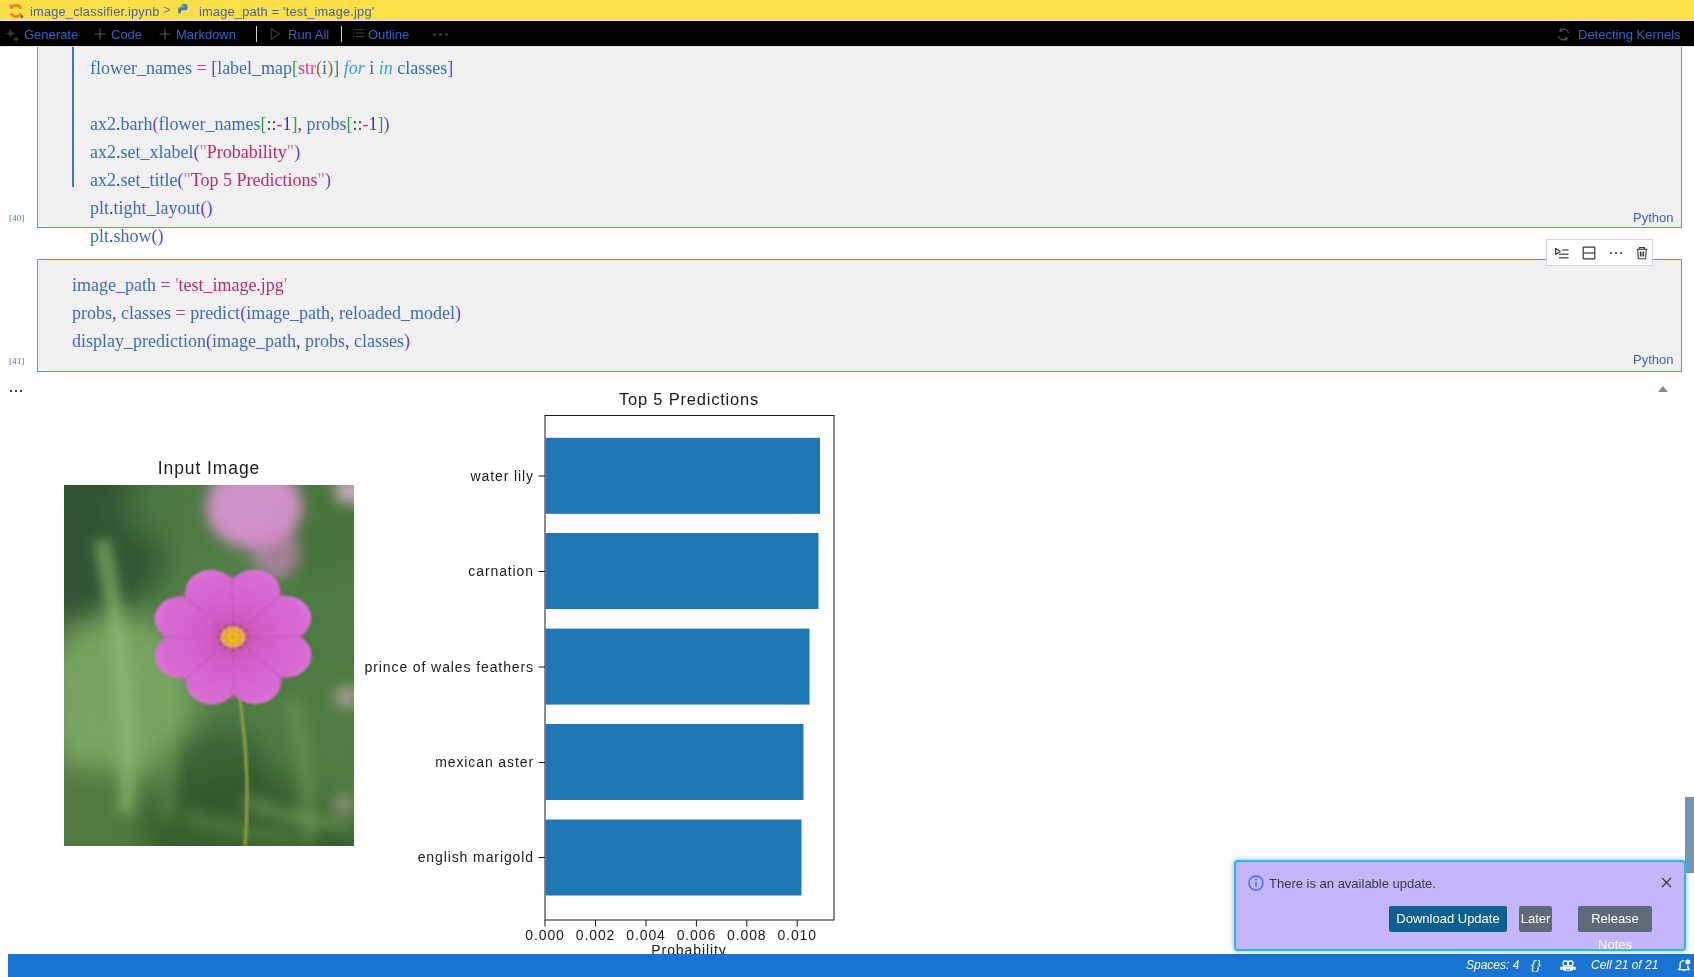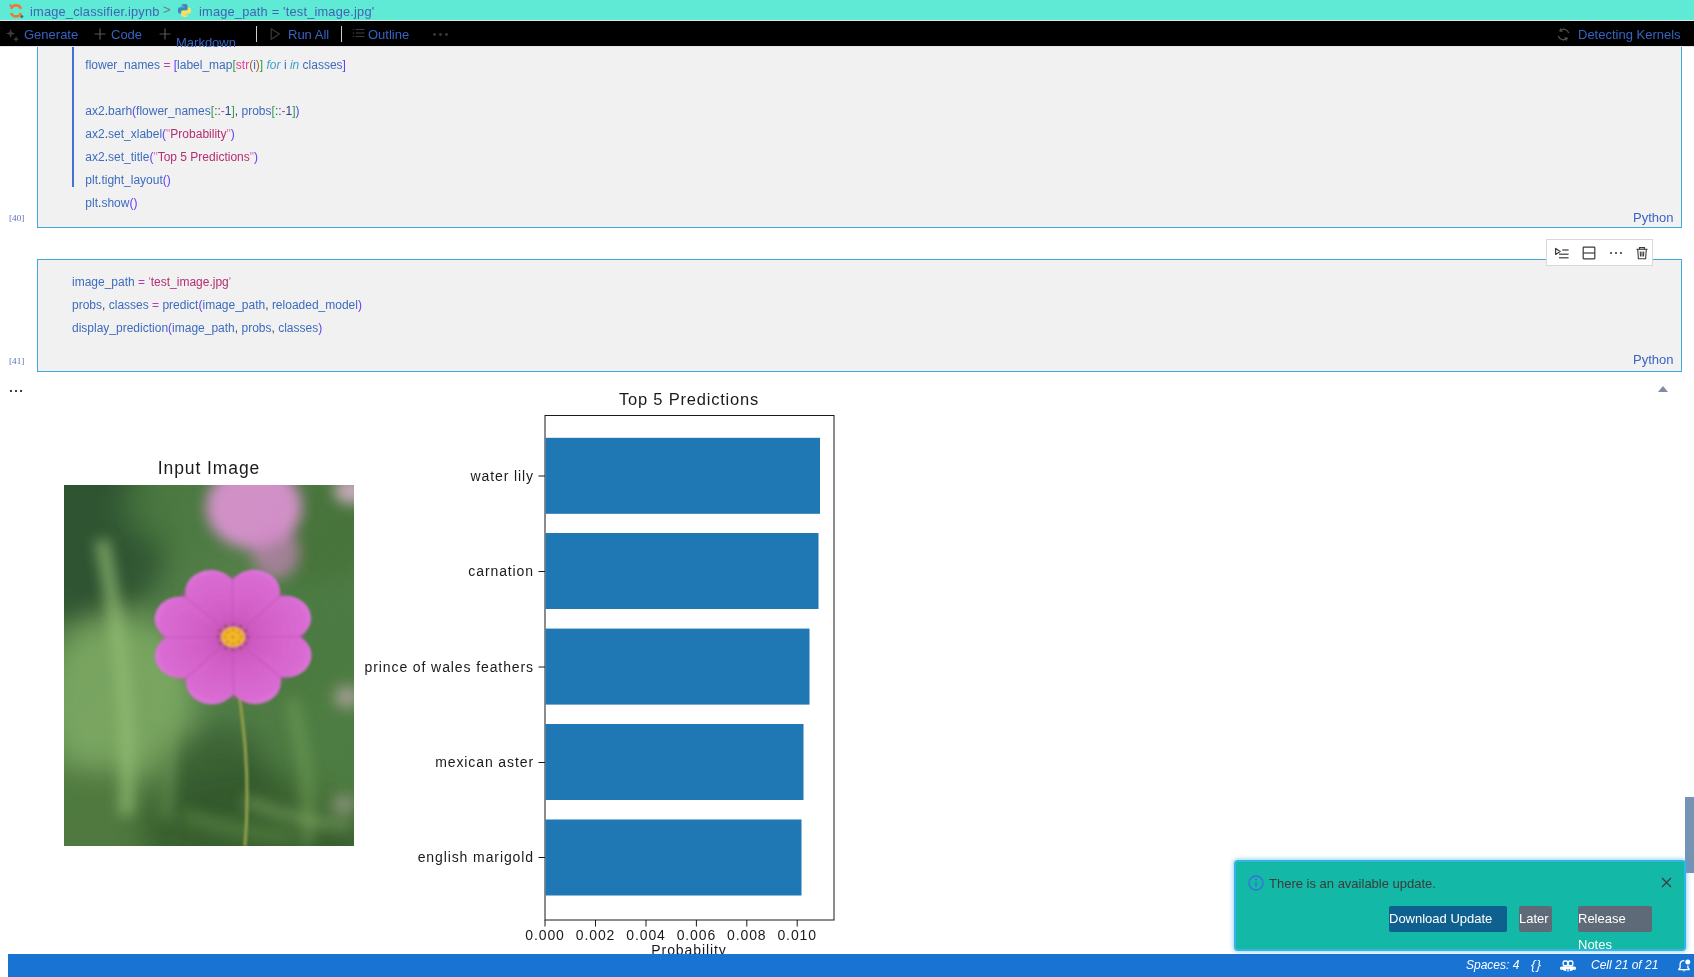--- a/index.html
+++ b/index.html
@@ -1,51 +1,51 @@
 <!DOCTYPE html>
 <html><head>
 <meta charset="utf-8">
 <style>
 * { margin:0; padding:0; box-sizing:border-box; }
 html,body { width:1694px; height:977px; overflow:hidden; background:#fff;
   font-family:"Liberation Sans", sans-serif; }
 .abs { position:absolute; }
 #breadcrumbs { position:absolute; left:0; top:0; width:1694px; height:21px;
-  background:#5eead4; border-bottom:1px solid #e5e5e5; z-index:30; }
+  background:#fde047; border-bottom:1px solid #e5e5e5; z-index:30; }
 #toolbar { position:absolute; left:0; top:21px; width:1694px; height:26px;
   background:#000000; border-bottom:1px solid #e5e5e5; z-index:30; }
 .bctext { color:#4263b3; font-size:12.8px; letter-spacing:0.2px; }
 .tbtext { color:#3663c0; font-size:13px; }
 .cell { position:absolute; left:37px; width:1645px; background:#f1f1f1;
   border:1.5px solid #41a8de; }
-pre.code { font-family:Liberation Sans, sans-serif; font-size:12px;
-  line-height:23px; color:#3d6cbe; position:absolute; }
+pre.code { font-family:Liberation Serif, serif; font-size:18px;
+  line-height:28px; color:#3d6cbe; position:absolute; }
 .id { color:#3d6cbe; }
 .pu { color:#3d4a5c; }
 .op { color:#b73bb0; }
 .nu { color:#2f4193; }
 .st { color:#b52d72; }
 .qu { color:#d279a8; }
 .sb { color:#e03a92; }
 .kw { color:#3fa0cf; font-style:italic; }
 .b1 { color:#6a3bef; }
 .b2 { color:#2aa246; }
 .b3 { color:#a2632e; }
 .execlabel { position:absolute; font-family:Liberation Serif, serif;
   font-size:9.2px; color:#5a6db8; z-index:5; }
 .pylabel { position:absolute; font-size:13px; color:#3d63c5; z-index:5; }
 #statusbar { position:absolute; left:8px; top:954px; width:1694px; height:23px;
   background:#1873d2; z-index:50; color:#fff; font-size:12px;font-style:italic; }
 #notif { position:absolute; left:1234px; top:860px; width:452px; height:91px;
-  background:#14b8a6; border:2px solid #35b3e5; border-radius:4px; z-index:45;
+  background:#c4b5fd; border:2px solid #35b3e5; border-radius:4px; z-index:45;
   box-shadow:0 0 4px 1px rgba(53,179,229,0.55); }
 #scrollthumb { position:absolute; left:1685px; top:797px; width:9px; height:76px;
   background:#7594b4; z-index:10; }
 .nbtn { position:absolute; top:44px; height:26px; color:#fff; font-size:13px;
-  text-align:left; line-height:26px; border-radius:2px; }
+  text-align:center; line-height:26px; border-radius:2px; }
 </style>
 </head>
 <body>
 
 <div id="breadcrumbs">
   <svg class="abs" style="left:8px;top:3px" width="16" height="16" viewBox="0 0 16 16">
     <circle cx="2.4" cy="2.4" r="1.2" fill="#989898"></circle>
     <circle cx="13.8" cy="13.4" r="1.5" fill="#616161"></circle>
     <path d="M3.0 10.1 A5.4 5.4 0 0 0 13.0 10.1" fill="none" stroke="#f37726" stroke-width="2.5"></path>
     <path d="M13.0 5.7 A5.4 5.4 0 0 0 3.0 5.7" fill="none" stroke="#f37726" stroke-width="2.5"></path>
@@ -65,21 +65,21 @@
     <path d="M11.8 8.6 12.7 11 15.1 11.9 12.7 12.8 11.8 15.2 10.9 12.8 8.5 11.9 10.9 11 Z"></path>
   </svg>
   <span class="abs tbtext" style="left:24px;top:6px">Generate</span>
   <svg class="abs" style="left:94px;top:7px" width="12" height="12" viewBox="0 0 12 12">
     <path d="M5.4 0.6 H6.6 V5.4 H11.4 V6.6 H6.6 V11.4 H5.4 V6.6 H0.6 V5.4 H5.4 Z" fill="#565656"></path>
   </svg>
   <span class="abs tbtext" style="left:111px;top:6px">Code</span>
   <svg class="abs" style="left:159px;top:7px" width="12" height="12" viewBox="0 0 12 12">
     <path d="M5.4 0.6 H6.6 V5.4 H11.4 V6.6 H6.6 V11.4 H5.4 V6.6 H0.6 V5.4 H5.4 Z" fill="#565656"></path>
   </svg>
-  <span class="abs tbtext" style="left:176px;top:14px">Markdown</span>
+  <span class="abs tbtext" style="left:176px;top:6px">Markdown</span>
   <div class="abs" style="left:256px;top:5px;width:1px;height:16px;background:#cecece"></div>
   <svg class="abs" style="left:268px;top:6px" width="14" height="14" viewBox="0 0 14 14">
     <path d="M3.2 1.8 L11.4 7 L3.2 12.2 Z" fill="none" stroke="#3b3b3b" stroke-width="1.2" stroke-linejoin="round"></path>
   </svg>
   <span class="abs tbtext" style="left:288px;top:6px">Run All</span>
   <div class="abs" style="left:341px;top:5px;width:1px;height:16px;background:#cecece"></div>
   <svg class="abs" style="left:352px;top:7px" width="13" height="12" viewBox="0 0 13 12">
     <g stroke="#3b3b3b" stroke-width="1.1">
       <line x1="0.8" y1="1.5" x2="2.2" y2="1.5"></line>
         <line x1="3.8" y1="1.5" x2="12.5" y2="1.5"></line>

